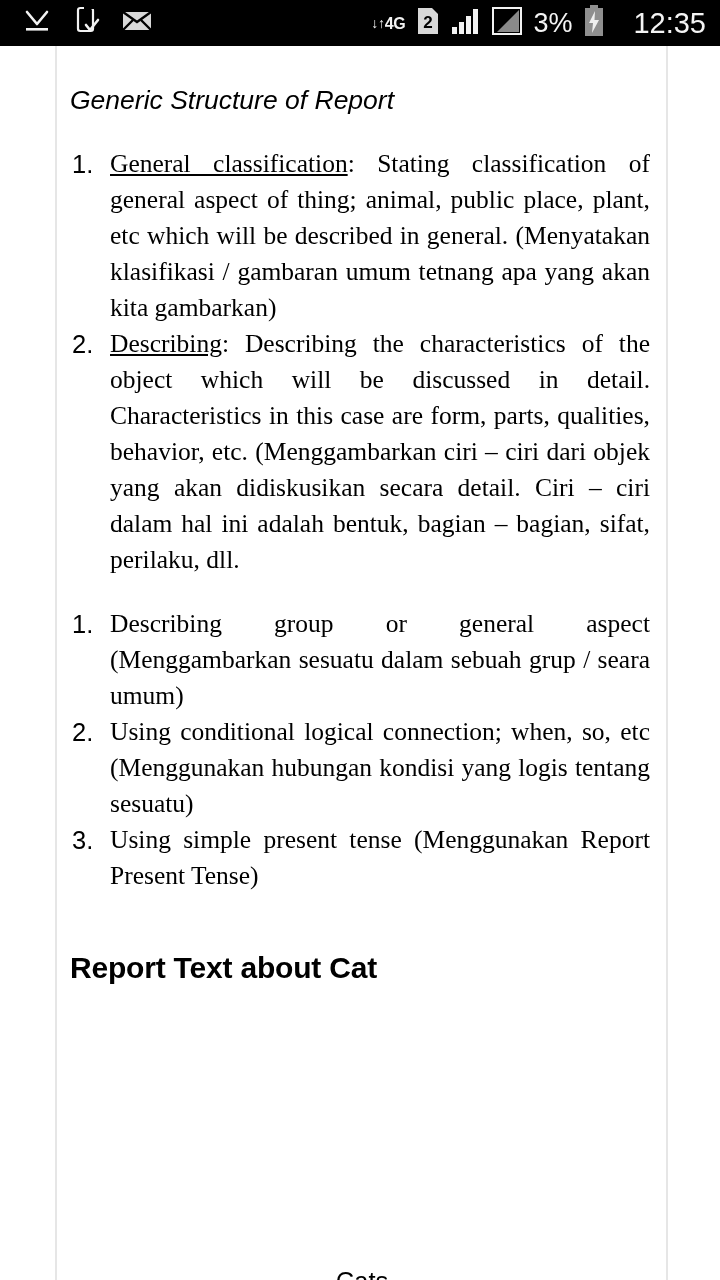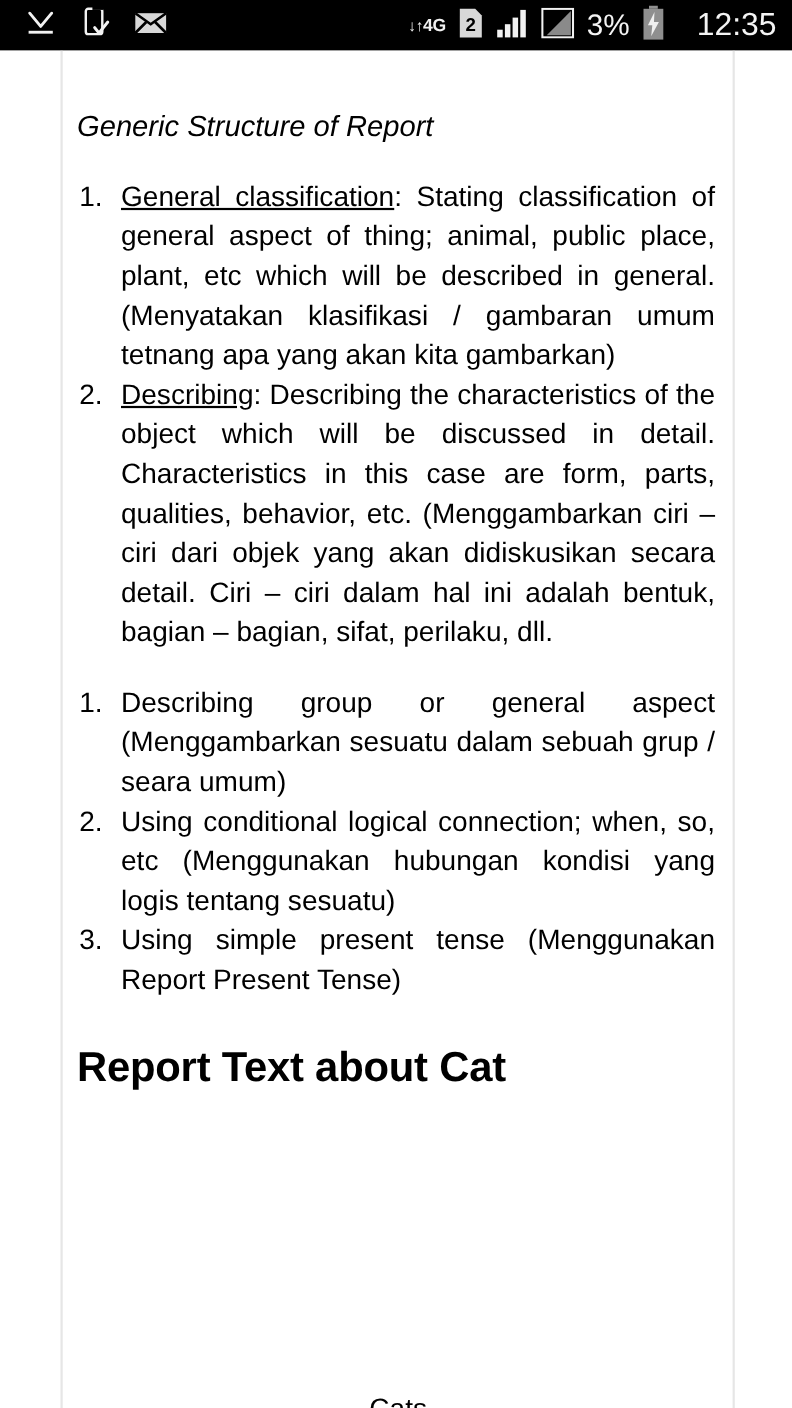--- a/index.html
+++ b/index.html
@@ -74,37 +74,37 @@
   }
   #left-margin-rule  { left: 55px; }
   #right-margin-rule { left: 666px; }
 
   #content {
     position: absolute;
     top: 0;
     left: 58px;
     width: 608px;
     height: 1234px;
-    padding: 15px 16px 0 12px;
+    padding: 0 16px 0 12px;
   }
 
   .section-heading {
     font-style: italic;
     font-size: 26.5px;
     line-height: 36px;
     color: #000;
     margin-top: 36px;
     white-space: nowrap;
   }
   #heading-report-text {
     font-style: normal;
     font-weight: bold;
-    font-size: 38px;
-    line-height: 36px;
-    margin-top: 44px;
+    font-size: 30px;
+    line-height: 36px;
+    margin-top: 56px;
     letter-spacing: -0.2px;
   }
 
   ol.doc-list {
     list-style: none;
     margin-top: 28px;
     padding: 0;
   }
   ol.doc-list > li {
     position: relative;
@@ -119,21 +119,21 @@
   }
   ol.doc-list > li > .marker {
     position: absolute;
     left: 2px;
     top: 0;
     width: 34px;
     text-align: left;
     font-size: 25.5px;
     line-height: 36px;
   }
-  ol.doc-list > li > .li-body { display: block; }
+  ol.doc-list > li > .li-body { display: block; font-family: Liberation Serif, serif; }
   
 
   .u { text-decoration: underline; text-underline-offset: 2px; }
 
   #bottom-partial {
     position: absolute;
     left: 58px;
     top: 1217px;
     width: 608px;
     text-align: center;

